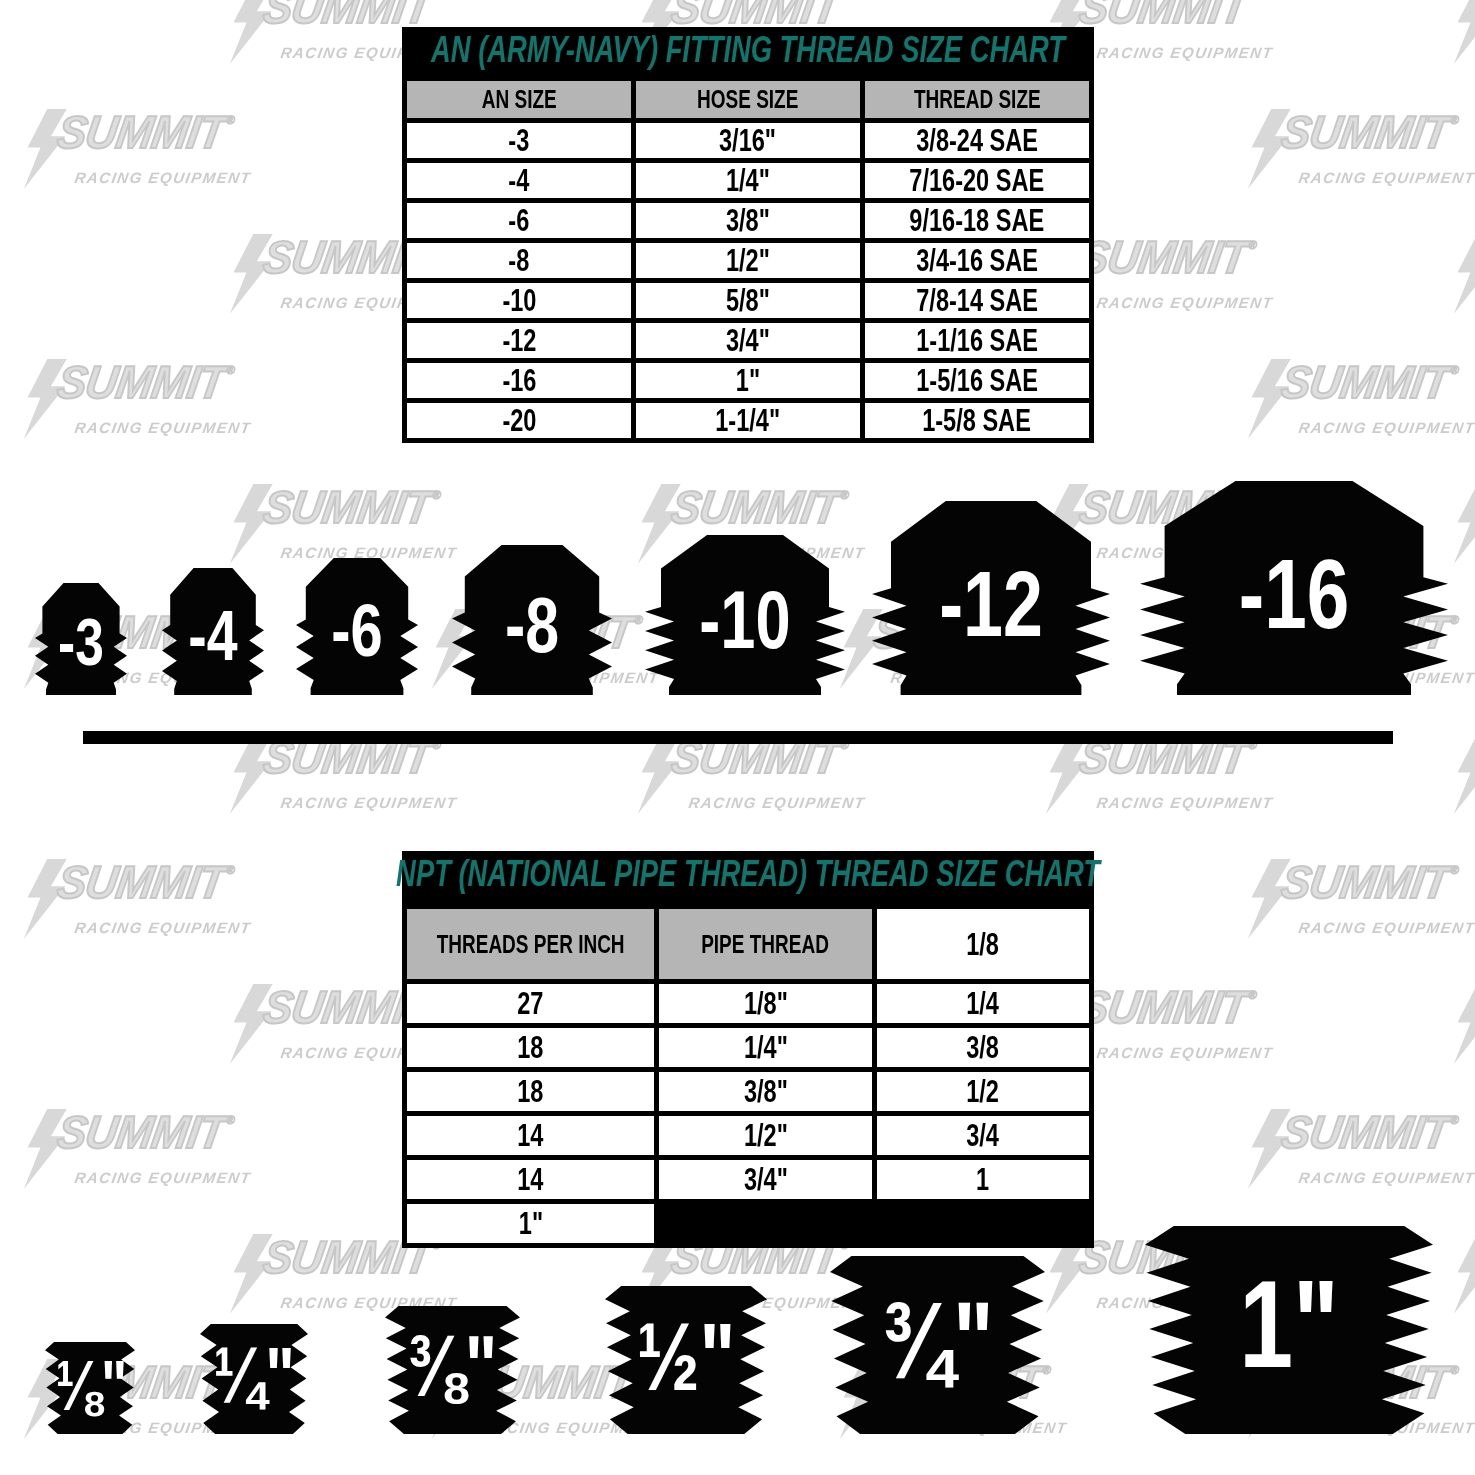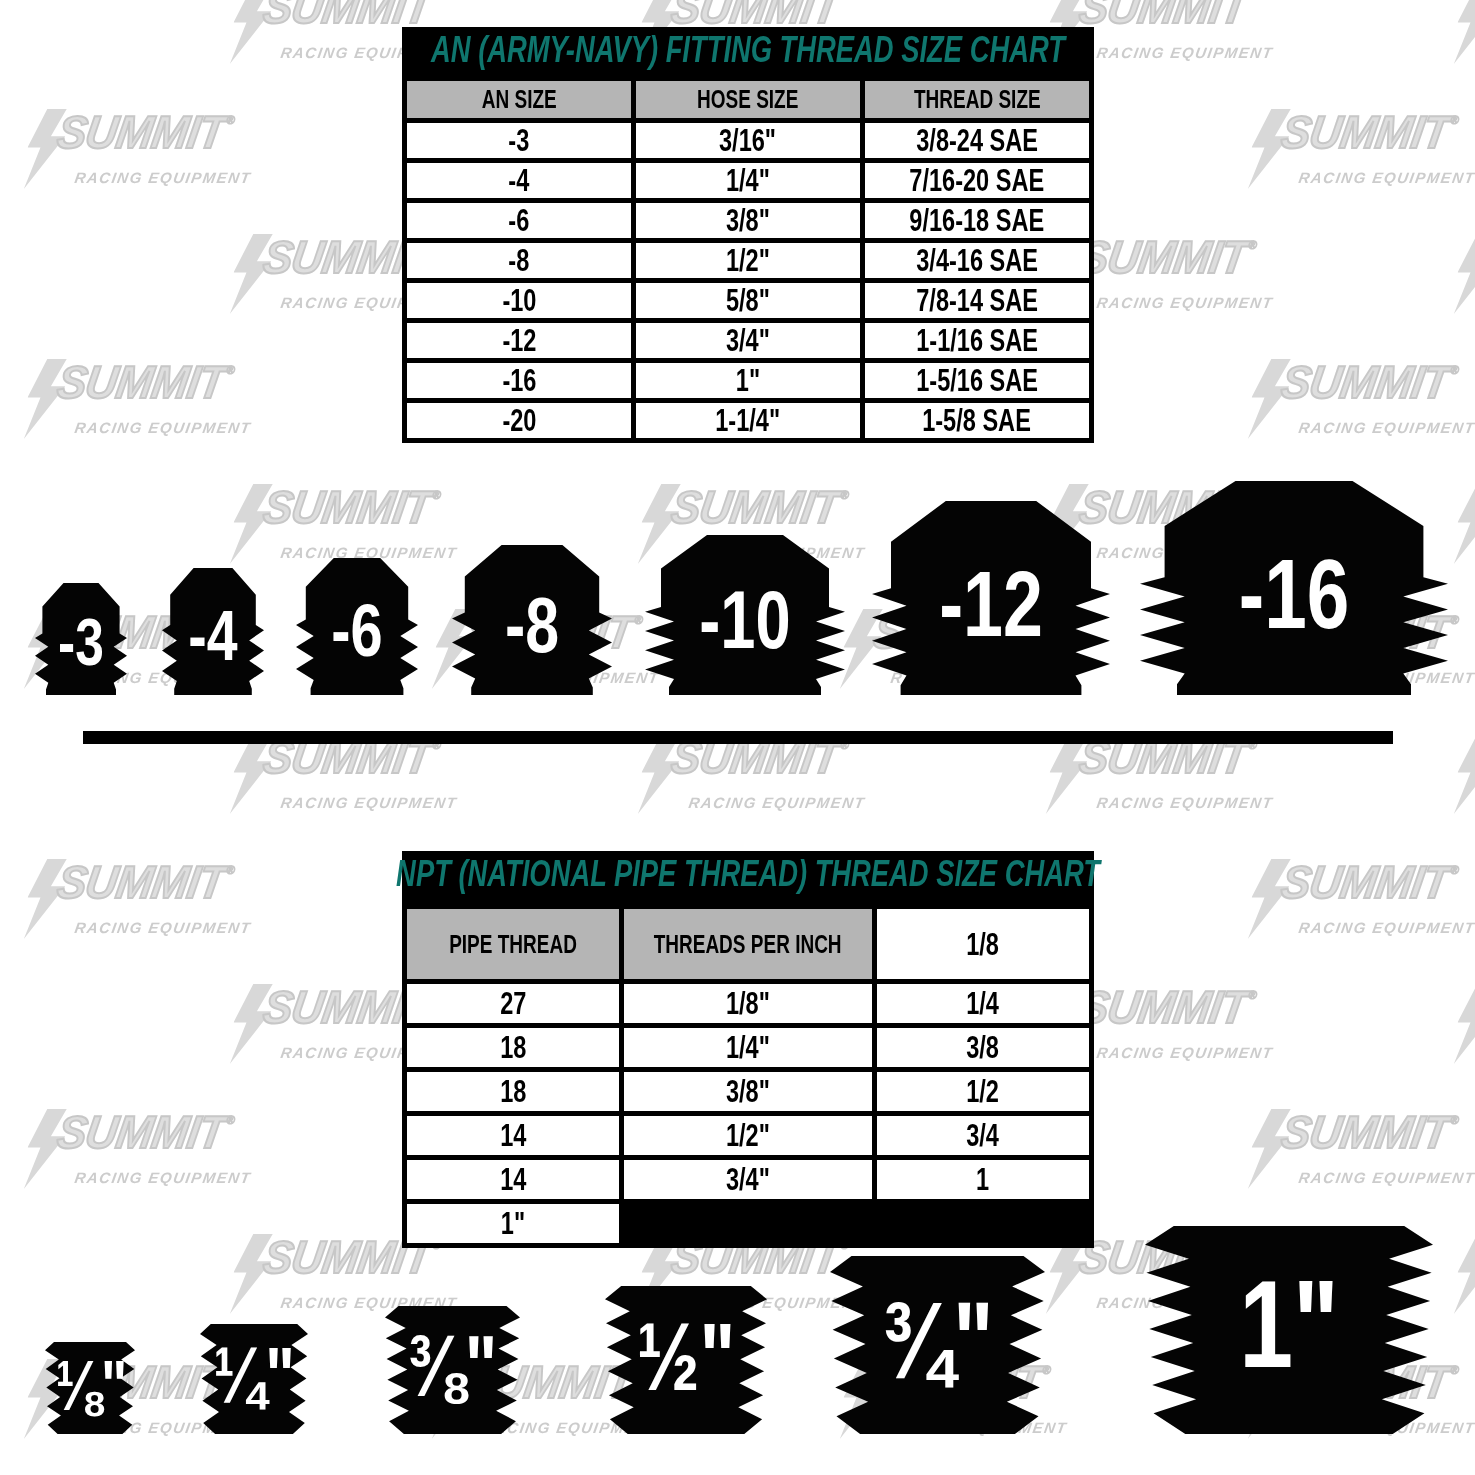--- a/index.html
+++ b/index.html
@@ -410,24 +410,24 @@
     </div>
 
   <div id="divider"></div>
 
   <section class="chart" id="npt-chart">
     <div class="title">
       <span class="cond">NPT (NATIONAL PIPE THREAD) THREAD SIZE CHART</span>
     </div>
 
   <div class="cell hdr">
+        <span class="cond">THREADS PER INCH</span>
+      </div>
+      <div class="cell hdr">
         <span class="cond">PIPE THREAD</span>
-      </div>
-      <div class="cell hdr">
-        <span class="cond">THREADS PER INCH</span>
       </div>
       <div class="cell">
         <span class="cond">1/8</span>
       </div>
       <div class="cell">
         <span class="cond">27</span>
       </div>
       <div class="cell">
         <span class="cond">1/8"</span>
       </div>

